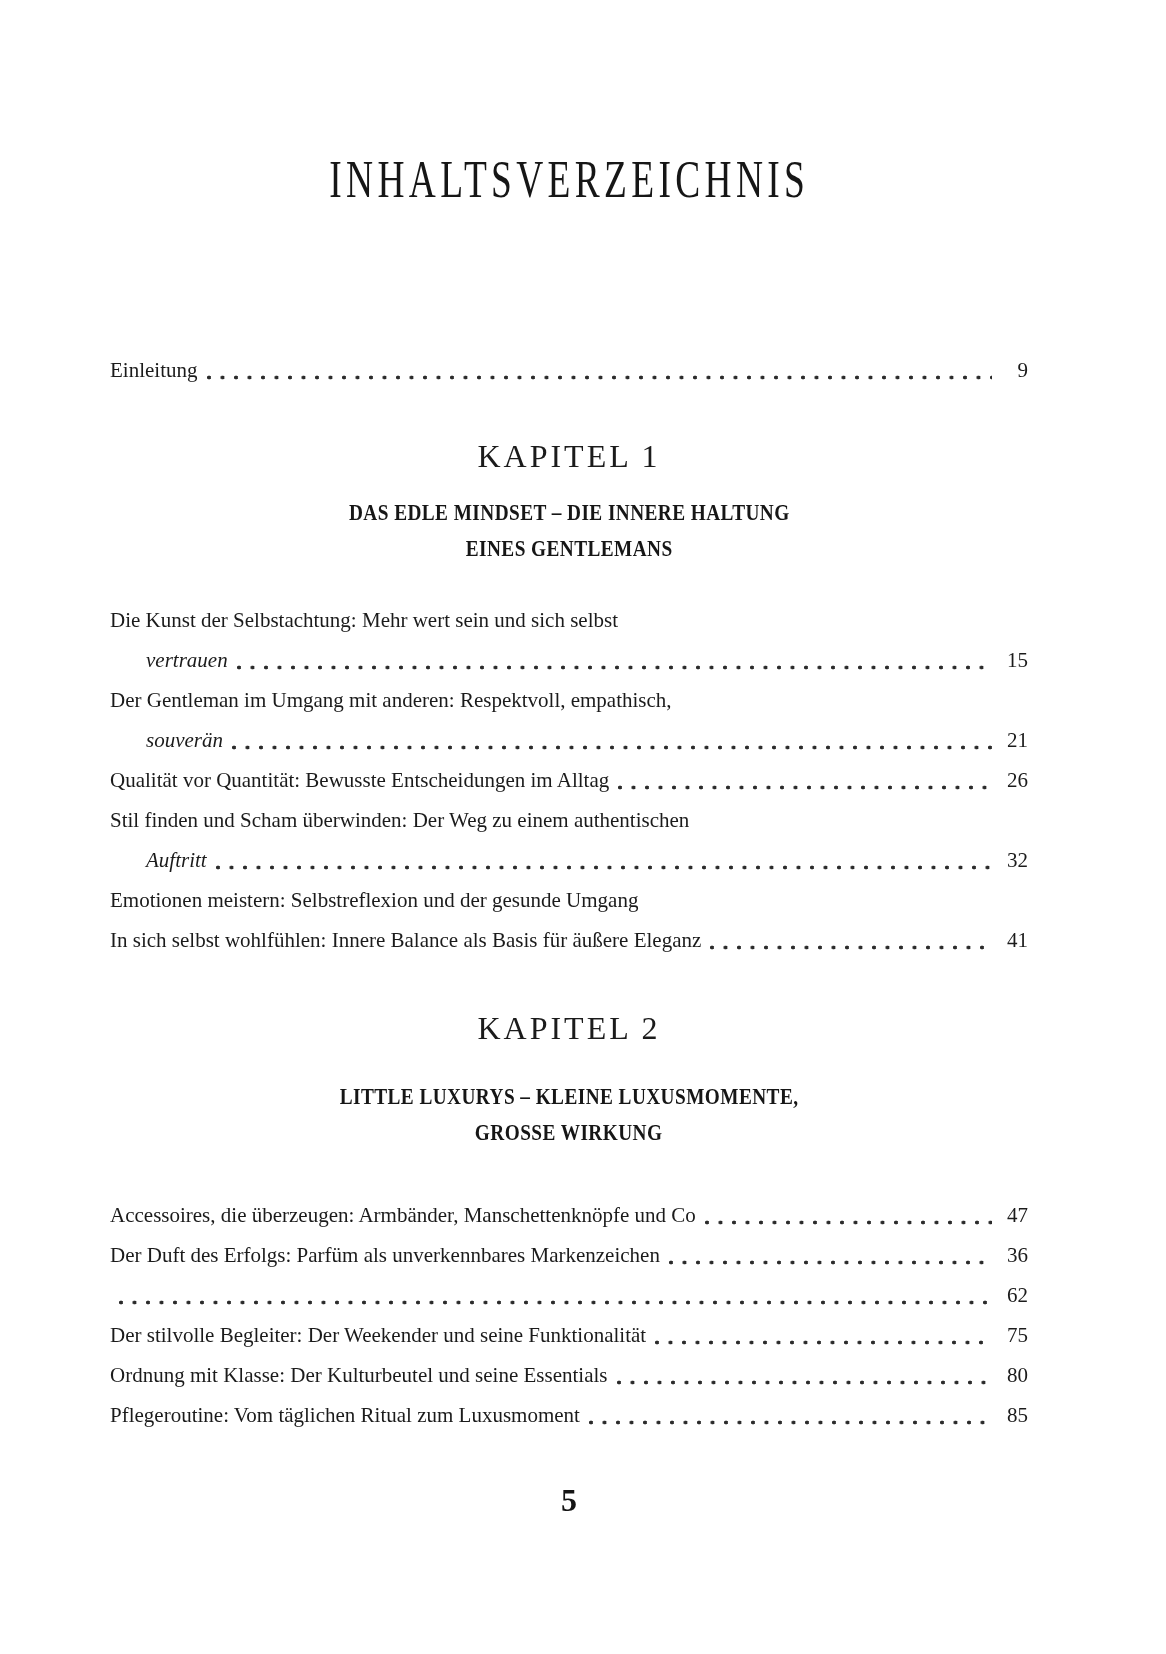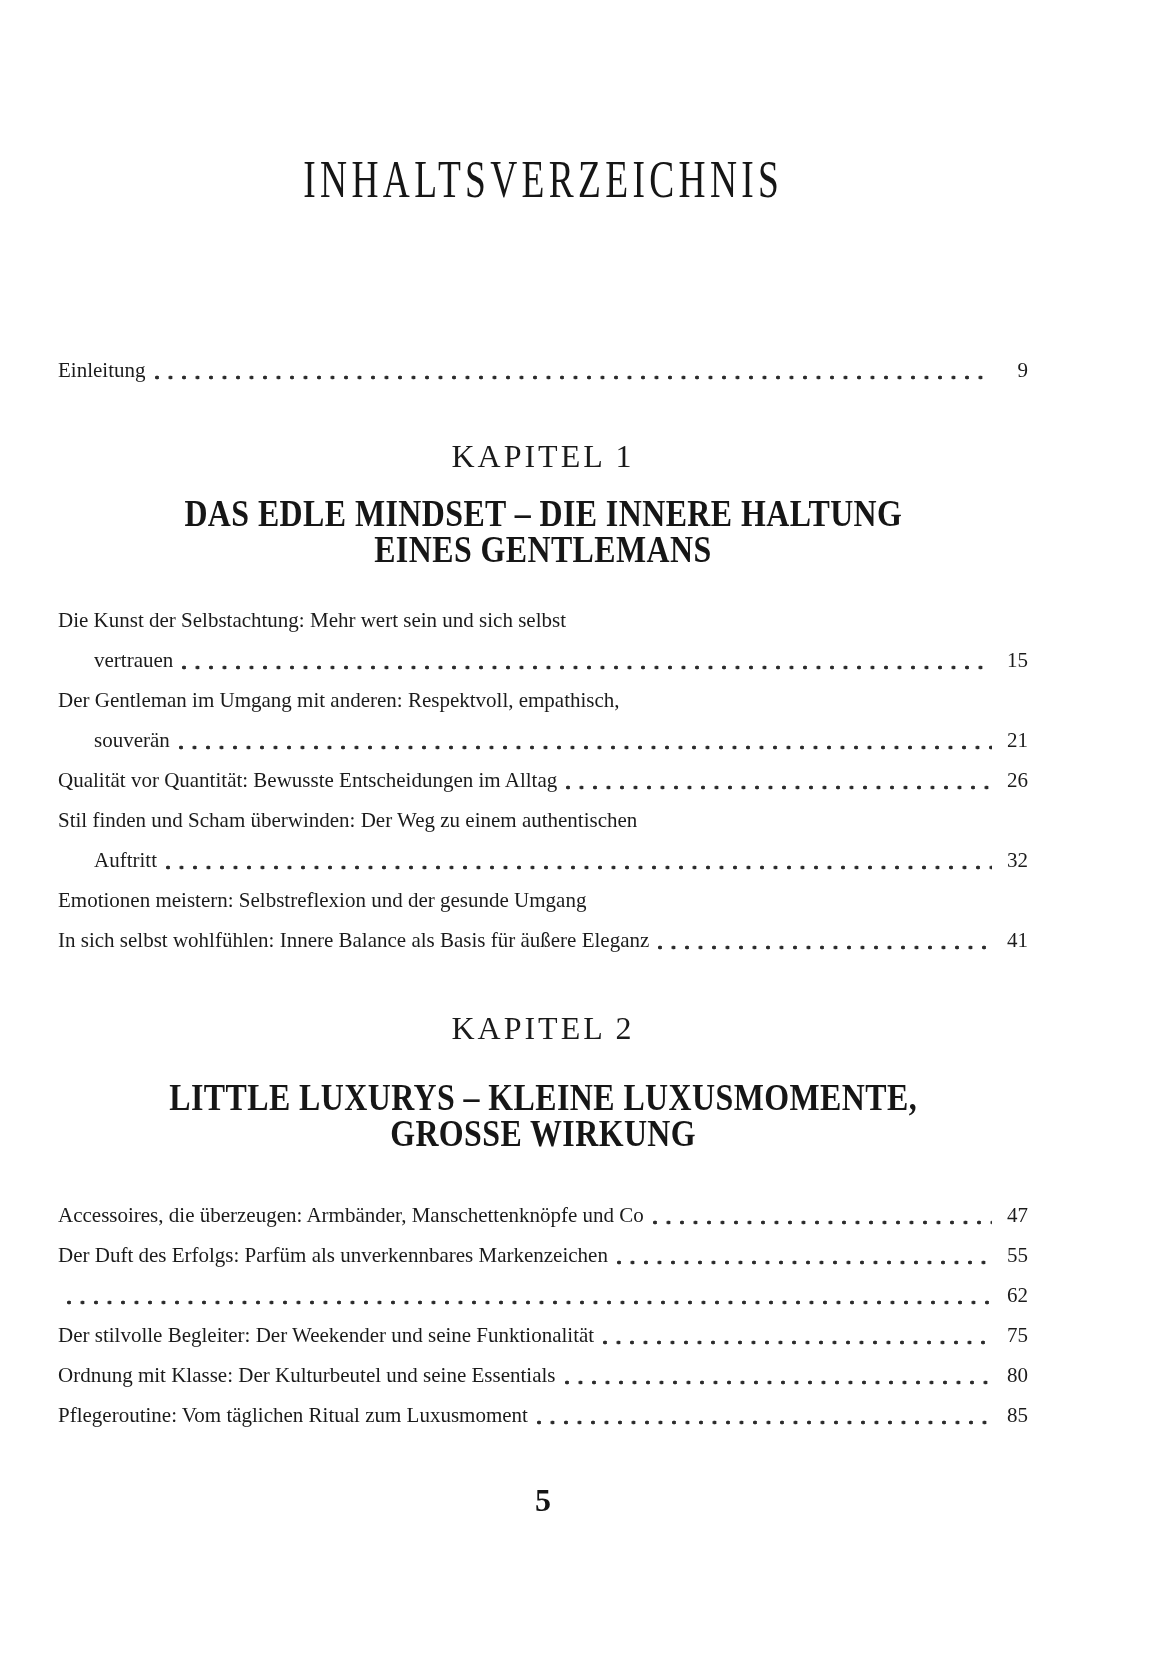--- a/index.html
+++ b/index.html
@@ -5,21 +5,21 @@
   html, body { margin: 0; padding: 0; background: #ffffff; }
   body {
     width: 1166px; height: 1654px;
     font-family: "Liberation Serif", "DejaVu Serif", serif;
     color: #1b1b1b;
     overflow: hidden;
   }
   .page {
     box-sizing: border-box;
     width: 1166px; height: 1654px;
-    padding: 150px 138px 0 58px;
+    padding: 150px 138px 0 110px;
     background: #ffffff;
   }
   .doc-title {
     margin: 0;
     text-align: center;
     font-size: 52px;
     line-height: 60px;
     font-weight: normal;
     letter-spacing: 6px;
     white-space: nowrap;
@@ -29,21 +29,21 @@
   .condense-x2 { display: inline-block; transform: scaleX(0.84); transform-origin: 50% 50%; }
 
   .row {
     display: flex;
     align-items: baseline;
     font-size: 21px;
     line-height: 40px;
     color: #1b1b1b;
   }
   .row .t { white-space: nowrap; }
-  .row .t.indent { padding-left: 36px; }
+  .row .t.indent { padding-left: 36px; font-style: italic; }
   .row .leader {
     flex: 1 1 0;
     min-width: 10px;
     align-self: stretch;
     margin: 0 9px 0 9px;
     background-image: radial-gradient(circle at 2px 27.5px, #2b2b2b 1.7px, transparent 2.2px);
     background-size: 13.5px 40px;
     background-repeat: repeat-x;
     background-position: left top;
   }
@@ -57,21 +57,21 @@
     line-height: 36px;
     letter-spacing: 3px;
     color: #1b1b1b;
   }
   .kicker-1 { margin-top: 48px; }
   .kicker-2 { margin-top: 50px; }
 
   .chapter-title {
     text-align: center;
     font-weight: bold;
-    font-size: 38px;
+    font-size: 23px;
     line-height: 36px;
     letter-spacing: 0.5px;
     color: #161616;
   }
   .chapter-title-1 { margin-top: 21px; }
   .chapter-title-2 { margin-top: 33px; }
   .chapter-title .line { display: block; }
 
   .entries-1 { margin-top: 33px; }
   .entries-2 { margin-top: 44px; }
@@ -161,21 +161,21 @@
 
     <div class="row">
       <span class="t">Accessoires, die überzeugen: Armbänder, Manschettenknöpfe und Co</span>
       <span class="leader"></span>
       <span class="num">47</span>
     </div>
 
     <div class="row">
       <span class="t">Der Duft des Erfolgs: Parfüm als unverkennbares Markenzeichen</span>
       <span class="leader"></span>
-      <span class="num">55</span>
+      <span class="num">36</span>
     </div>
 
     <div class="row">
       <span class="leader"></span>
       <span class="num">62</span>
     </div>
 
     <div class="row">
       <span class="t">Der stilvolle Begleiter: Der Weekender und seine Funktionalität</span>
       <span class="leader"></span>

